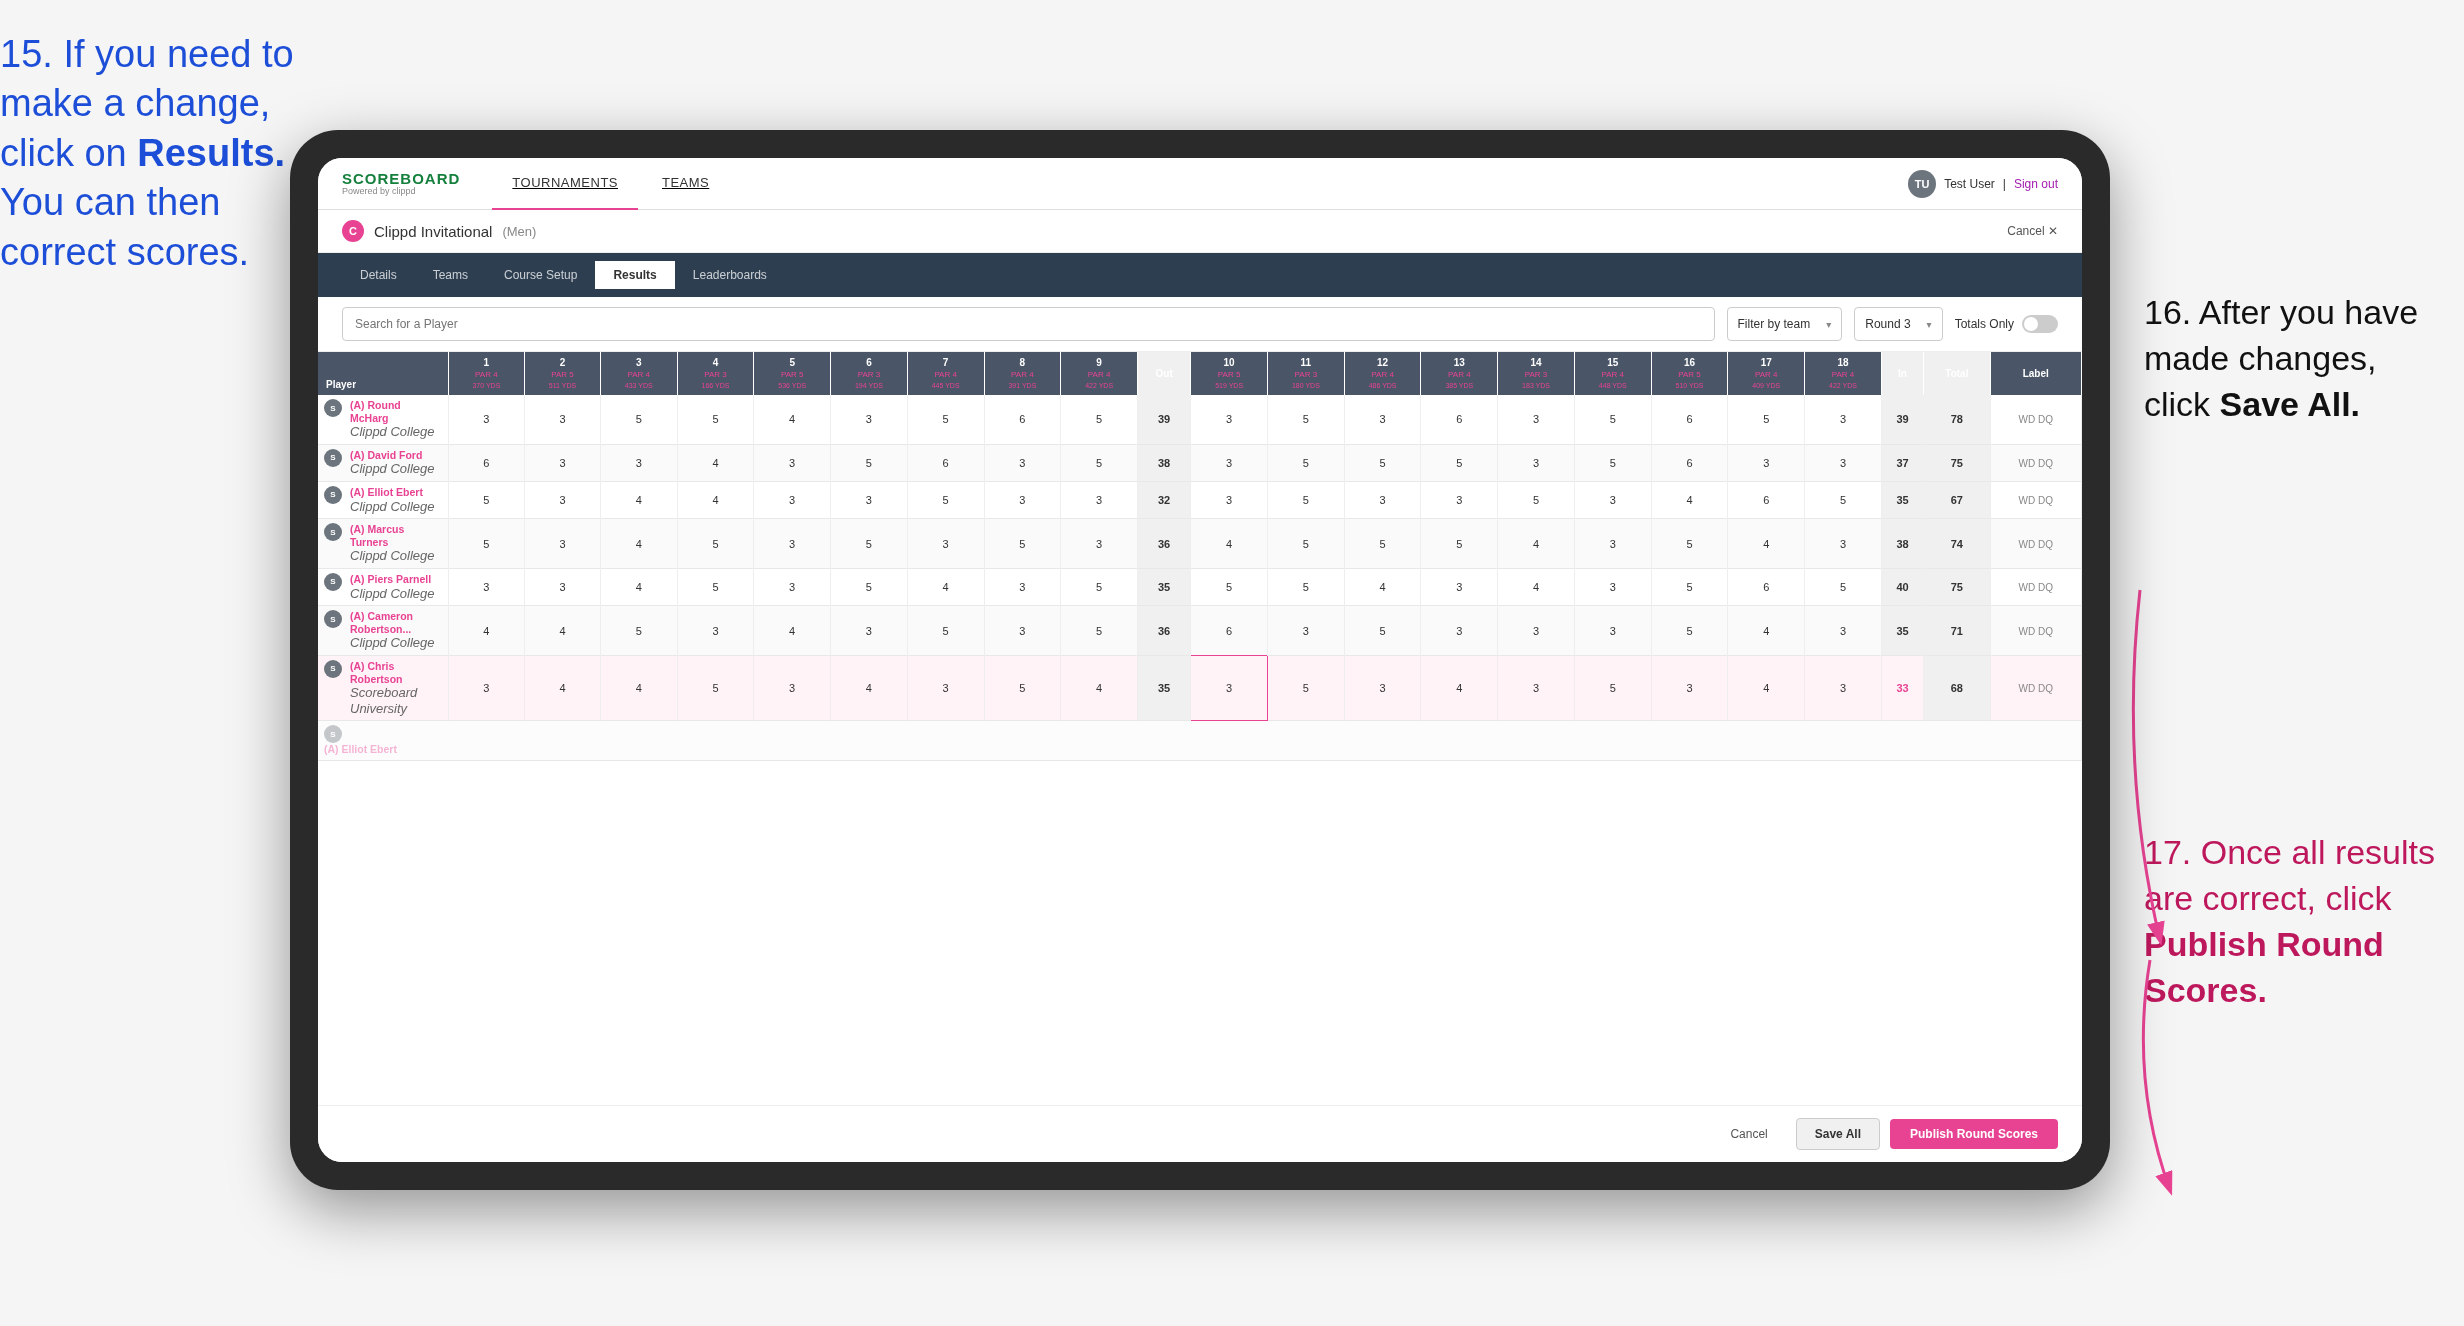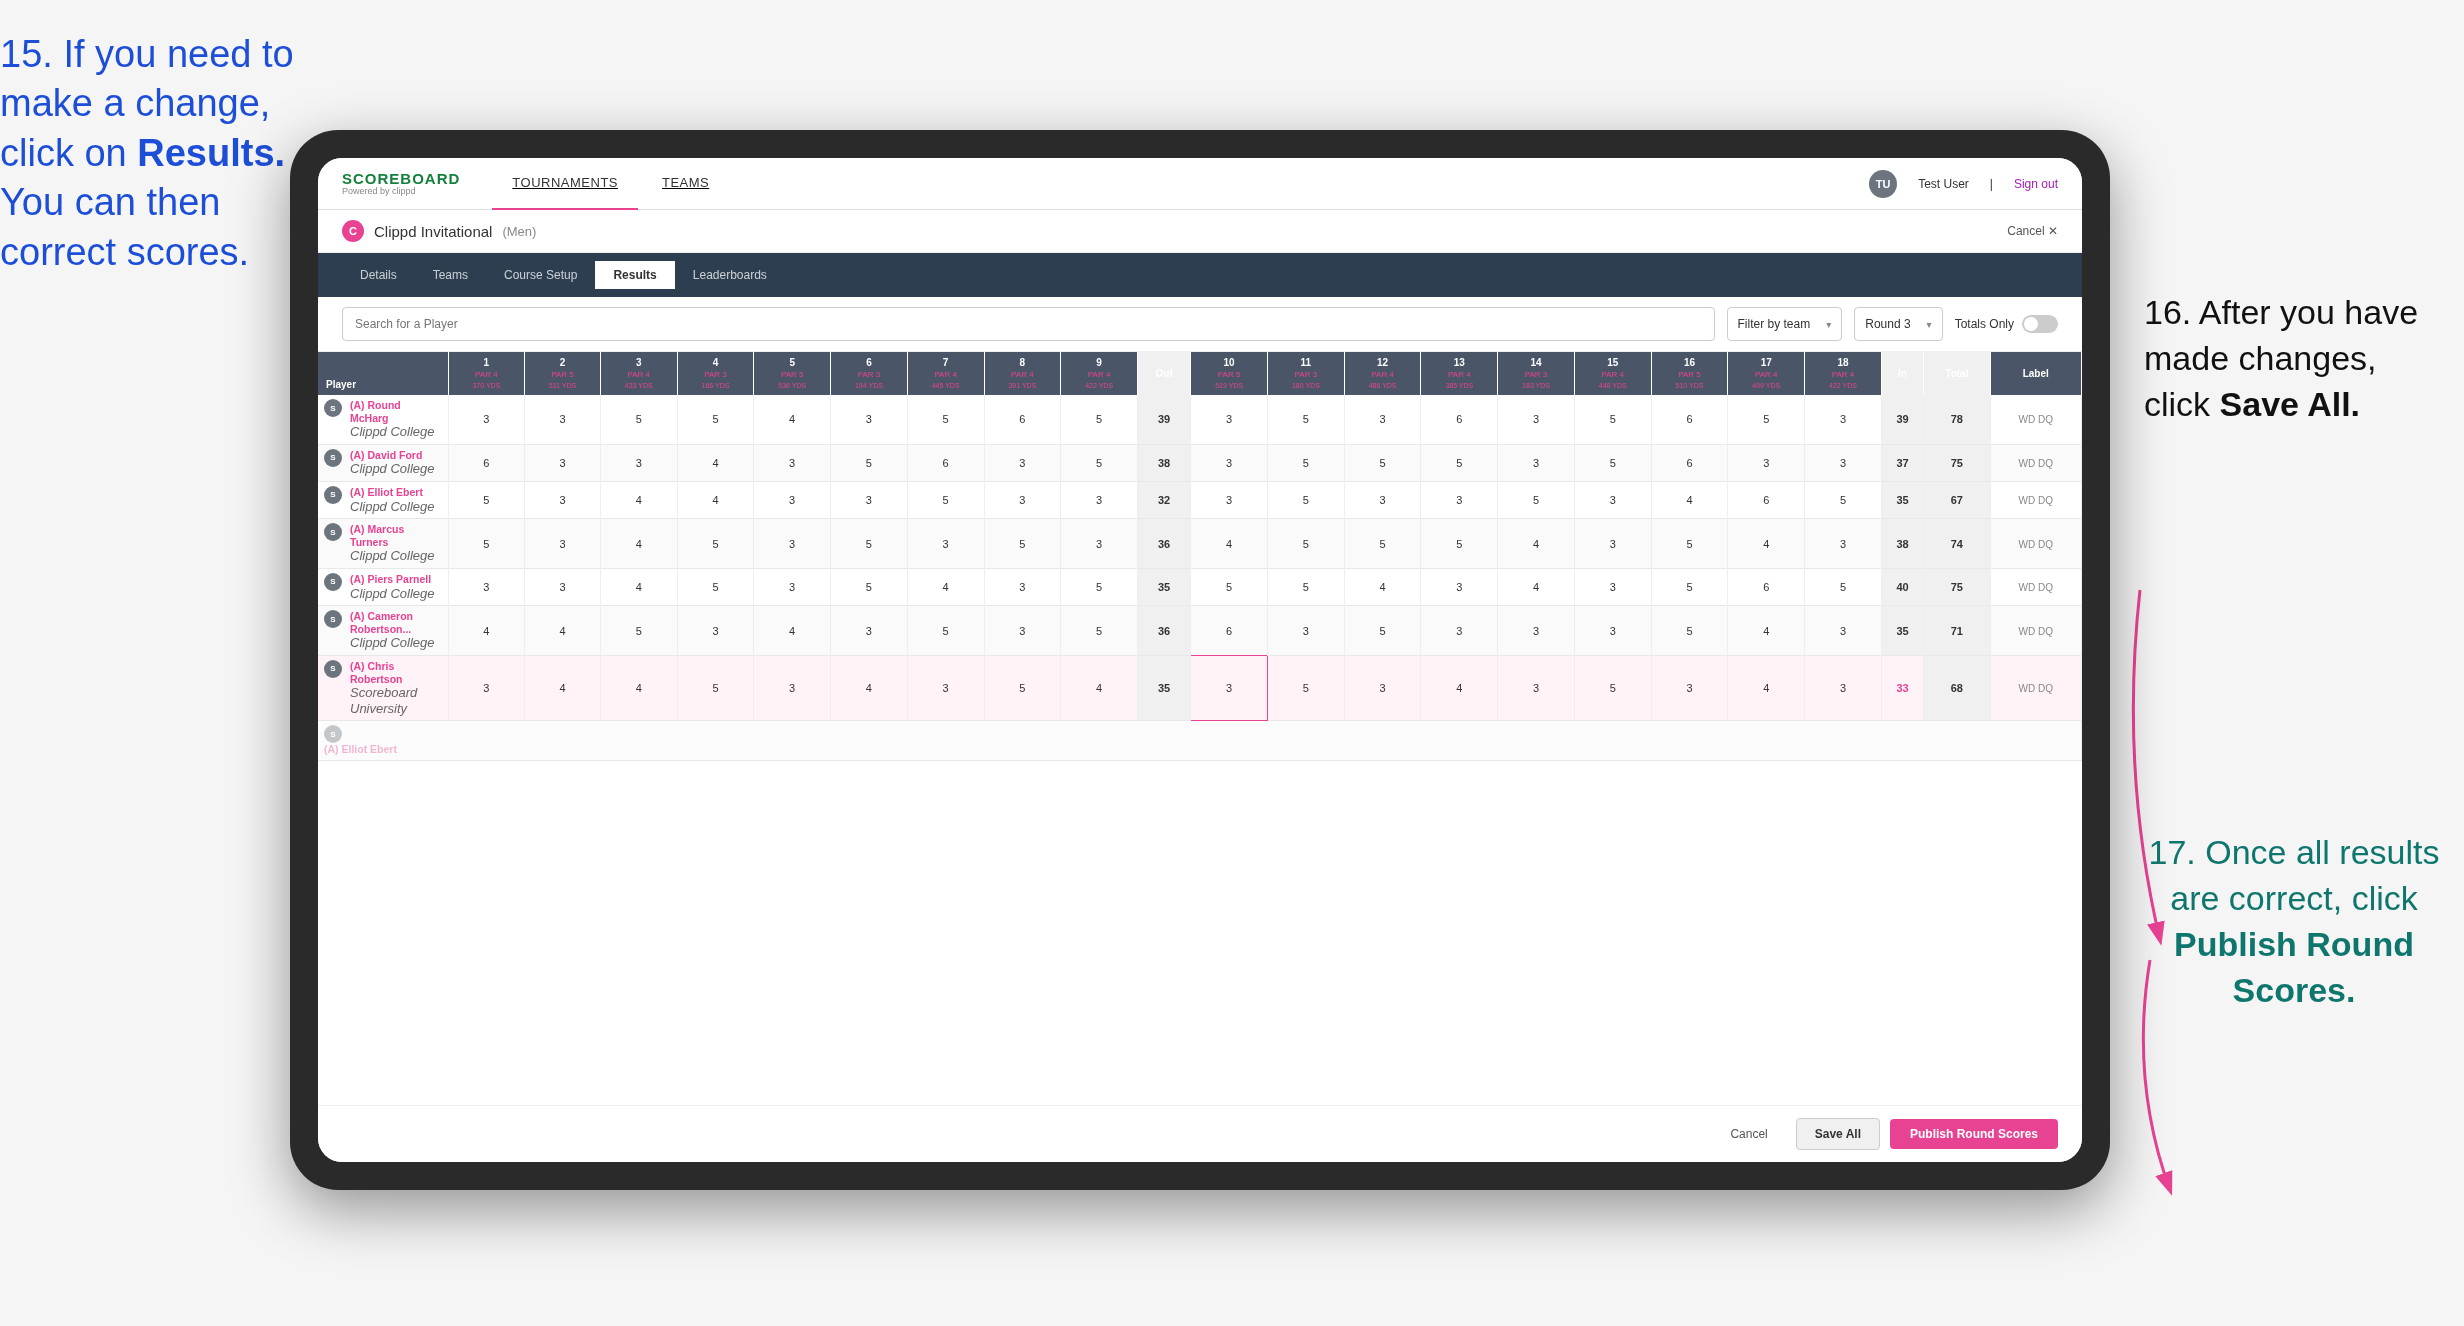--- a/index.html
+++ b/index.html
@@ -36,22 +36,21 @@
     }
     .instruction-right-1 b { font-weight: 800; }
 
     .instruction-right-2 {
       position: absolute;
       right: 0;
       top: 820px;
       width: 320px;
       font-size: 36px;
       line-height: 1.35;
-      color: #0f766e;
-      text-align: center;
+      color: #be185d;
     }
     .instruction-right-2 b { font-weight: 800; }
 
     
     .arrow-svg {
       position: absolute;
       pointer-events: none;
     }
 
     
@@ -126,21 +125,21 @@
       letter-spacing: 0.5px;
     }
     .nav-link.active {
       border-bottom: 2px solid #e84393;
       color: #333;
     }
 
     .nav-right {
       display: flex;
       align-items: center;
-      gap: 21px;
+      gap: 8px;
       font-size: 12px;
       color: #333;
     }
     .user-avatar {
       width: 28px;
       height: 28px;
       background: #6c757d;
       border-radius: 50%;
       display: flex;
       align-items: center;

